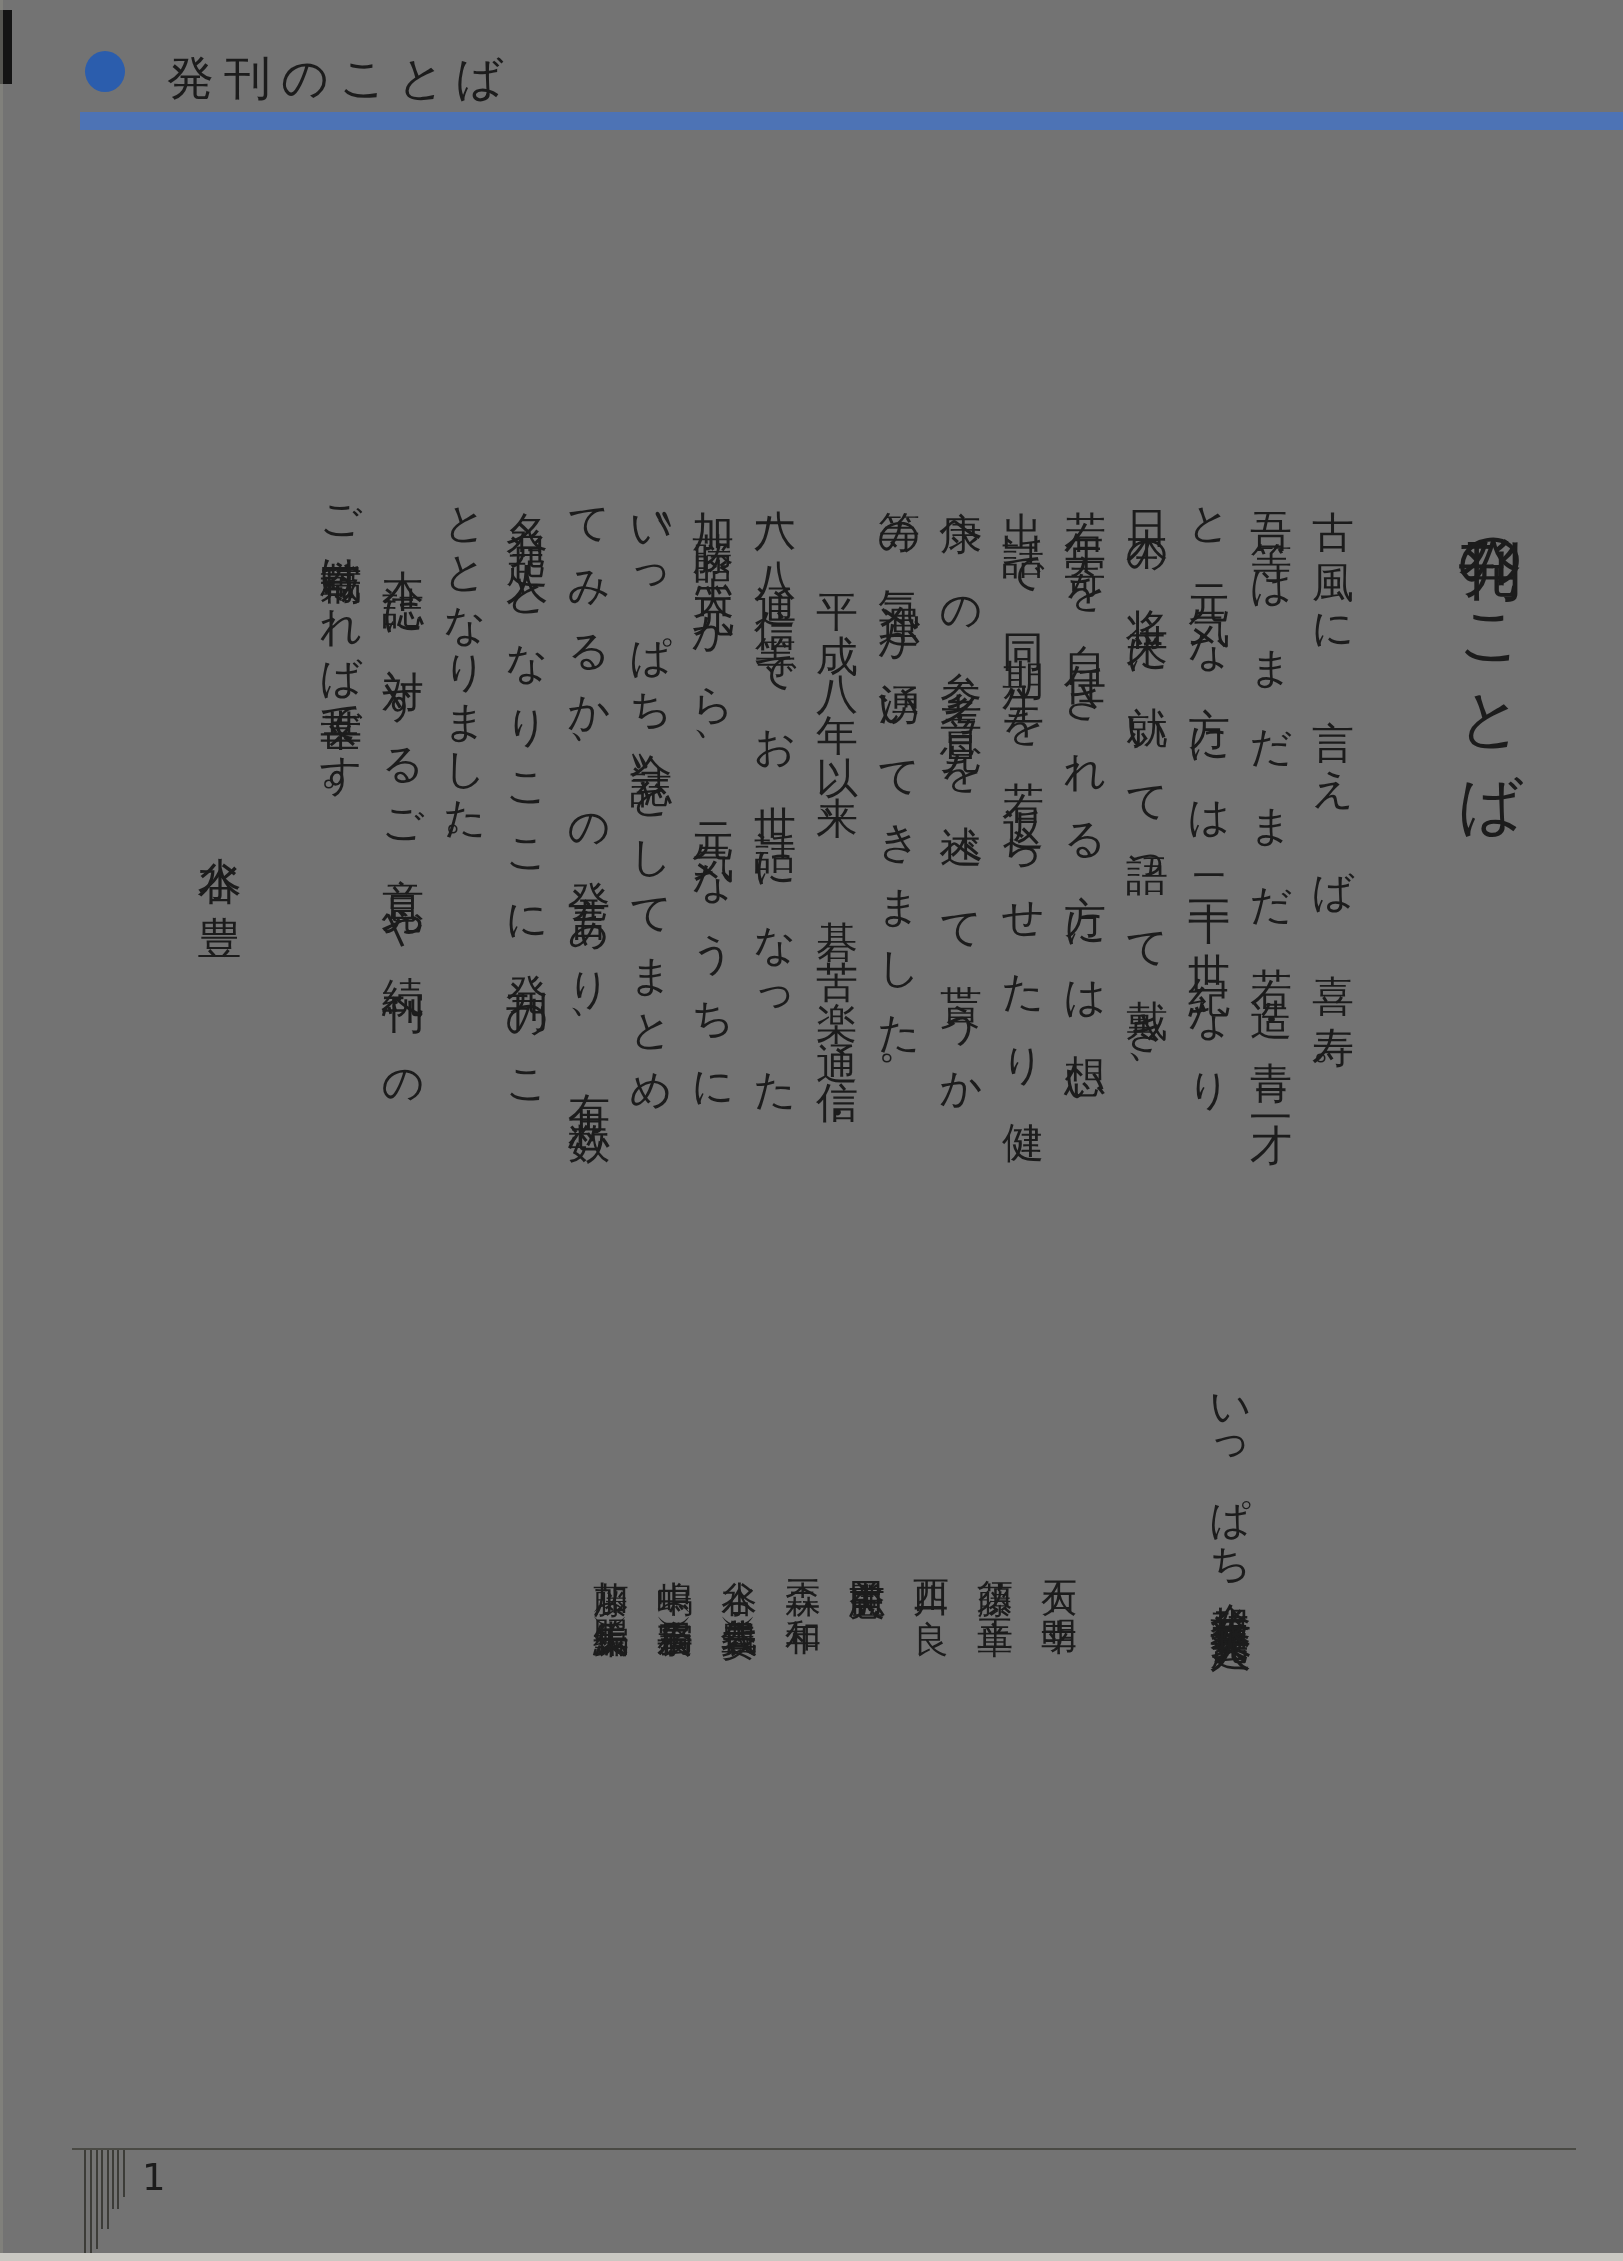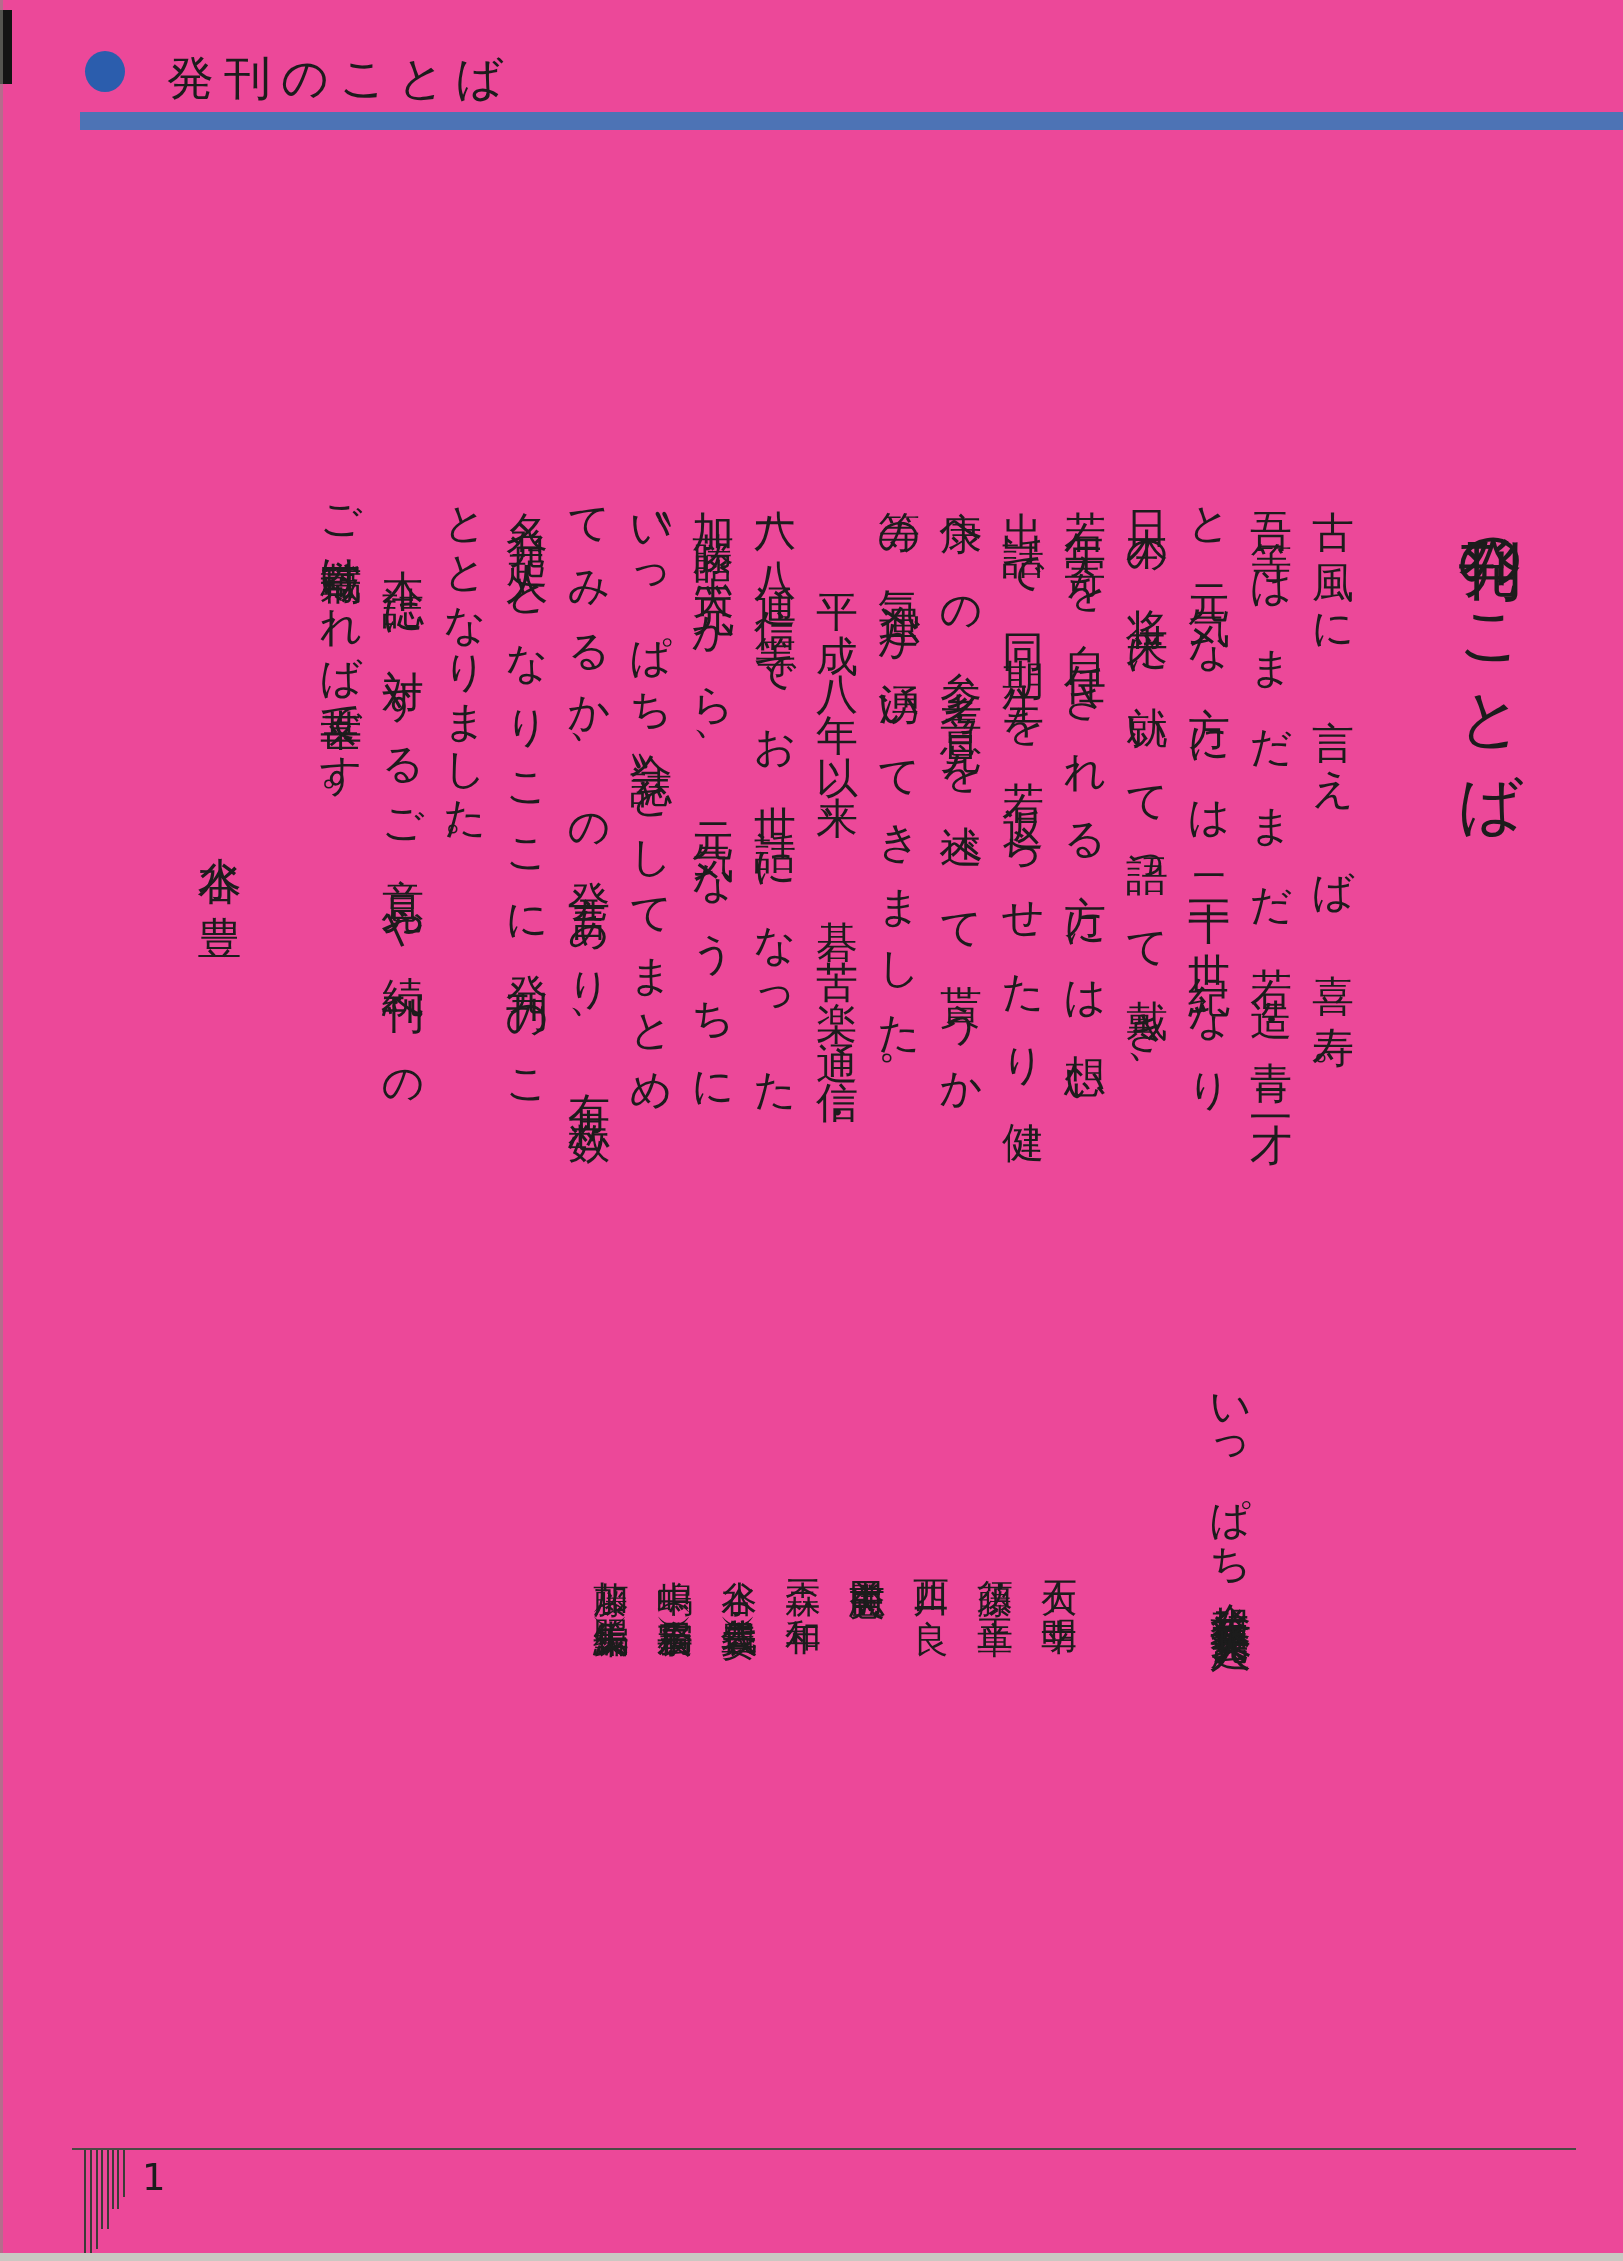--- a/index.html
+++ b/index.html
@@ -1,19 +1,19 @@
 <!DOCTYPE html>
 <html style="font-size:13.5px"><head>
 <meta charset="utf-8">
 <style>
   html,body{margin:0;padding:0;background:#e8e8e4;}
   .page{
     position:relative;
     width:1623px;height:2261px;
-    background:#ec4899;
+    background:#737373;
     overflow:hidden;
     font-family:"DejaVu Serif","Liberation Serif",serif;
     color:#1c1c1c;
   }
   
   .header-bullet{
     position:absolute;left:85px;top:51px;
     width:40px;height:41px;border-radius:50%;
     background:#2b5dad;
   }

